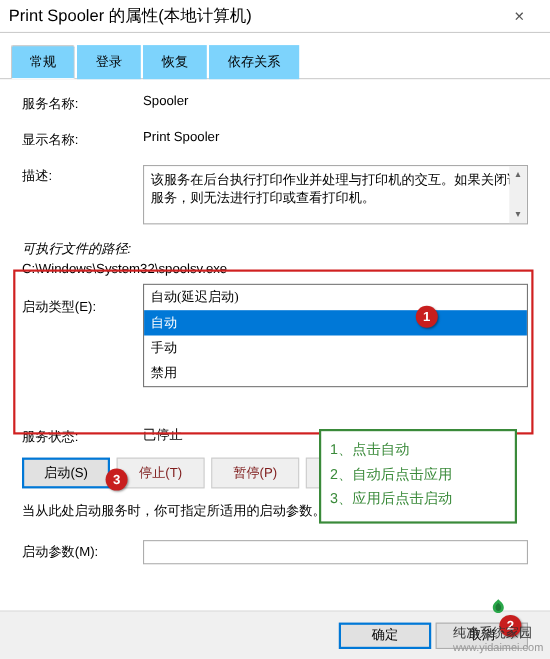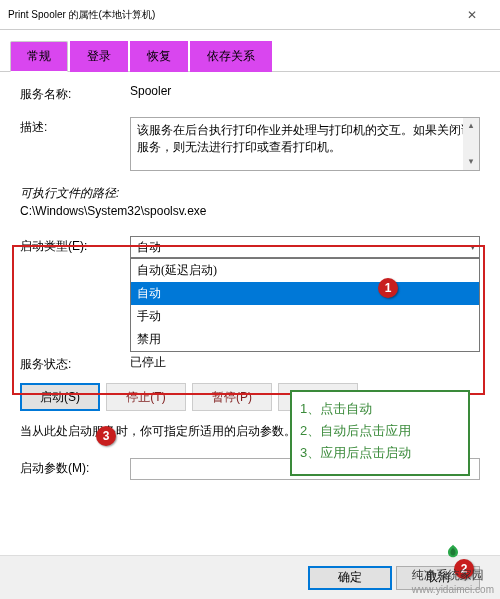--- a/index.html
+++ b/index.html
@@ -13,37 +13,37 @@
     overflow:hidden;
     position:relative;
   }
   .titlebar {
     height:30px;
     display:flex; align-items:center;
     padding:0 8px;
     border-bottom:1px solid #ccc;
     background:#fff;
   }
-  .titlebar .title { flex:1; font-size:10px; }
+  .titlebar .title { flex:1; font-size:15px; }
   .titlebar .close {
     width:40px; height:20px;
     display:flex; align-items:center; justify-content:center;
     color:#555;
   }
   .tabs {
     display:flex;
     padding:10px 10px 0 10px;
     border-bottom:1px solid #ccc;
   }
   .tab {
     padding:6px 16px;
     border:1px solid transparent;
     border-bottom:none;
     cursor:default;
-    background:#d946ef;
+    background:#7dd3fc;
     margin-right:2px;
     position:relative;
     top:1px;
   }
   .tab.active {
     border:1px solid #ccc;
     border-bottom:1px solid #fff;
     border-radius:2px 2px 0 0;
   }
   .content {
@@ -211,20 +211,24 @@
   <div class="tab"><span>依存关系</span></div>
 </div>
 
 <div class="content">
 
   <div class="row">
     <div class="label">服务名称:</div>
     <div class="val">Spooler</div>
   </div>
 
+  <div class="row">
+    <div class="label">显示名称:</div>
+    <div class="val">Print Spooler</div>
+  </div>
 
   <div class="row">
     <div class="label">描述:</div>
     <div class="desc-box">
       <span>该服务在后台执行打印作业并处理与打印机的交互。如果关闭该服务，则无法进行打印或查看打印机。</span>
       <div class="scrollbar">
         <div class="scroll-up">▴</div>
         <div class="scroll-down">▾</div>
       </div>
     </div>

